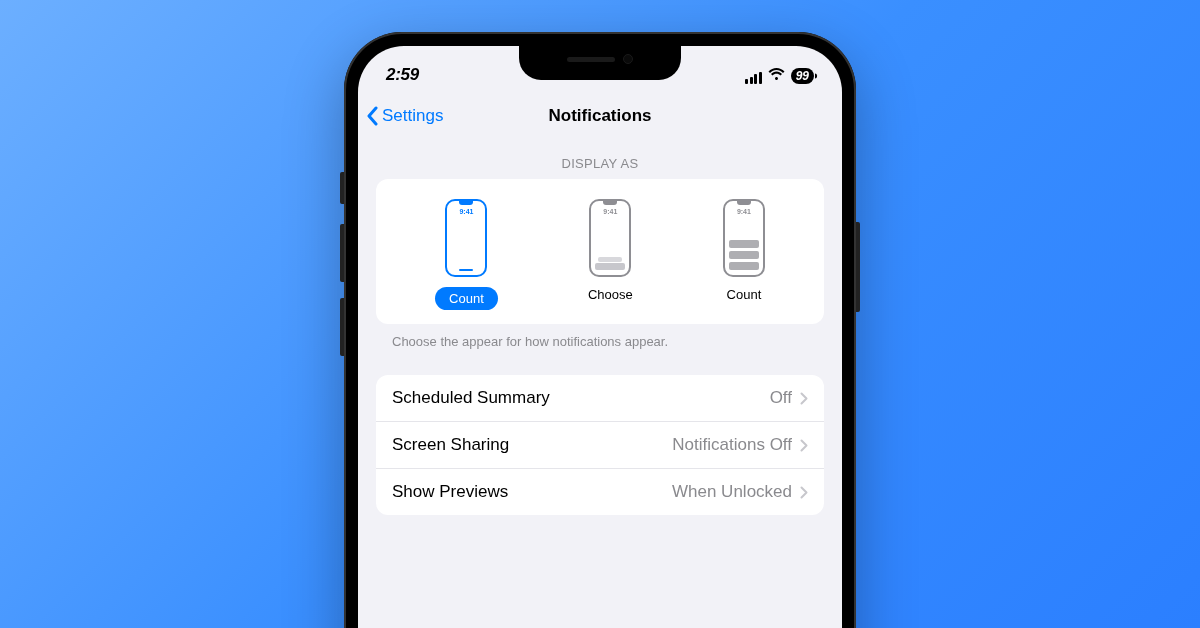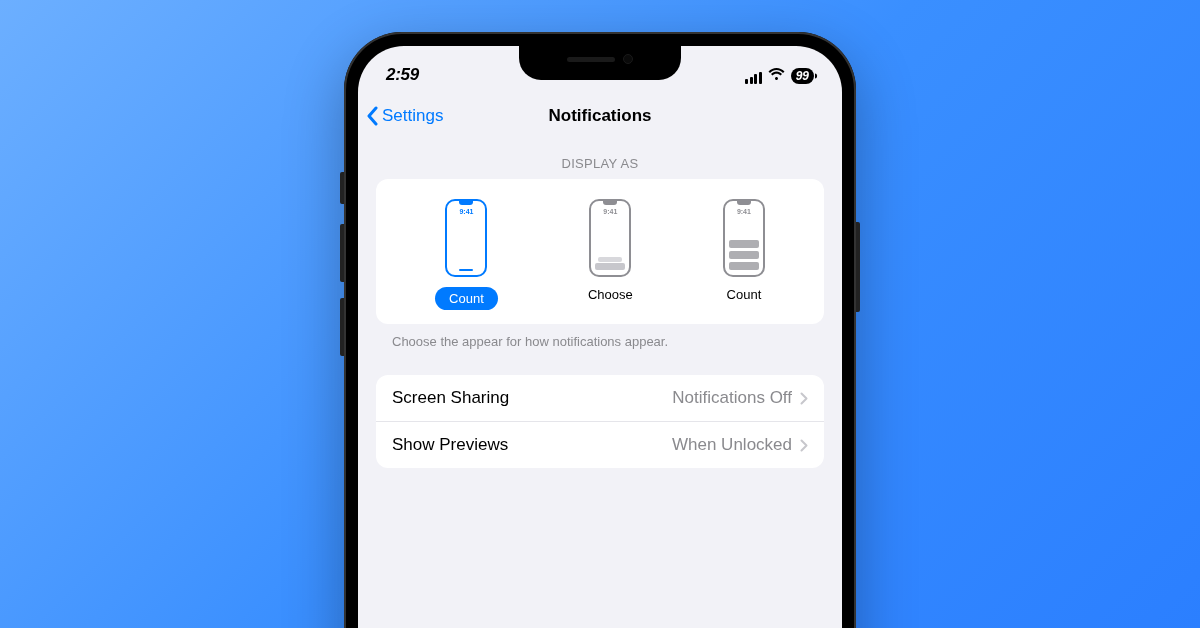--- a/index.html
+++ b/index.html
@@ -451,20 +451,29 @@
             </div>
           </div>
           <div class="option-label">Count</div>
         </div>
       </div>
 
       <div class="section-footer">Choose the appear for how notifications appear.</div>
 
       <div class="list-card">
         <div class="list-row">
+          <div class="row-label">Scheduled Summary</div>
+          <div class="row-value-wrap">
+            <div class="row-value">Off</div>
+            <svg class="chevron-right" viewBox="0 0 8 13" fill="none" stroke="#C7C7CC" stroke-width="2" stroke-linecap="round" stroke-linejoin="round">
+              <polyline points="1.5,1.5 6.5,6.5 1.5,11.5"></polyline>
+            </svg>
+          </div>
+        </div>
+        <div class="list-row">
           <div class="row-label">Screen Sharing</div>
           <div class="row-value-wrap">
             <div class="row-value">Notifications Off</div>
             <svg class="chevron-right" viewBox="0 0 8 13" fill="none" stroke="#C7C7CC" stroke-width="2" stroke-linecap="round" stroke-linejoin="round">
               <polyline points="1.5,1.5 6.5,6.5 1.5,11.5"></polyline>
             </svg>
           </div>
         </div>
         <div class="list-row">
           <div class="row-label">Show Previews</div>

